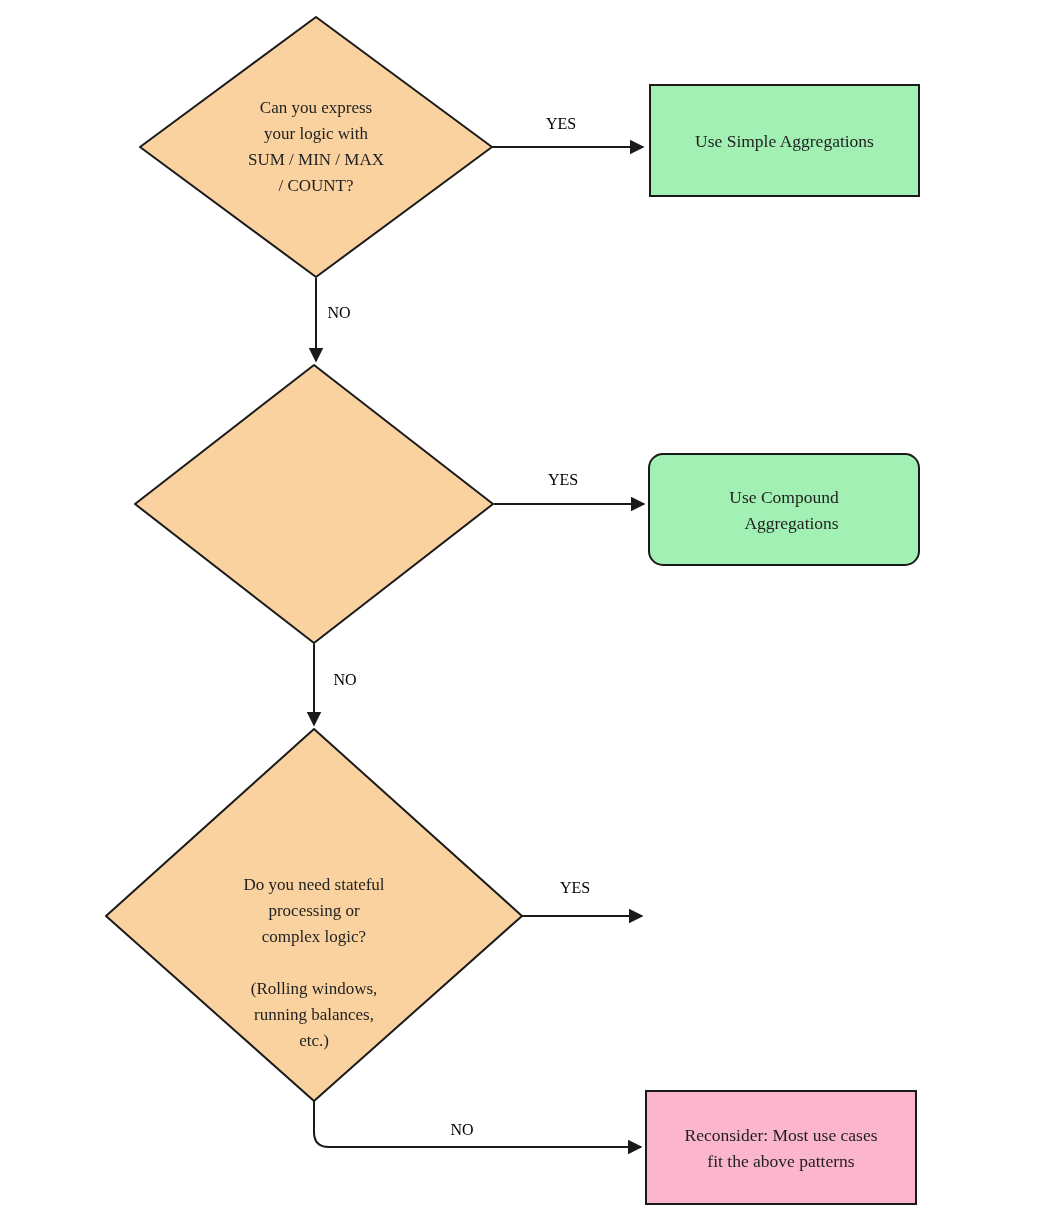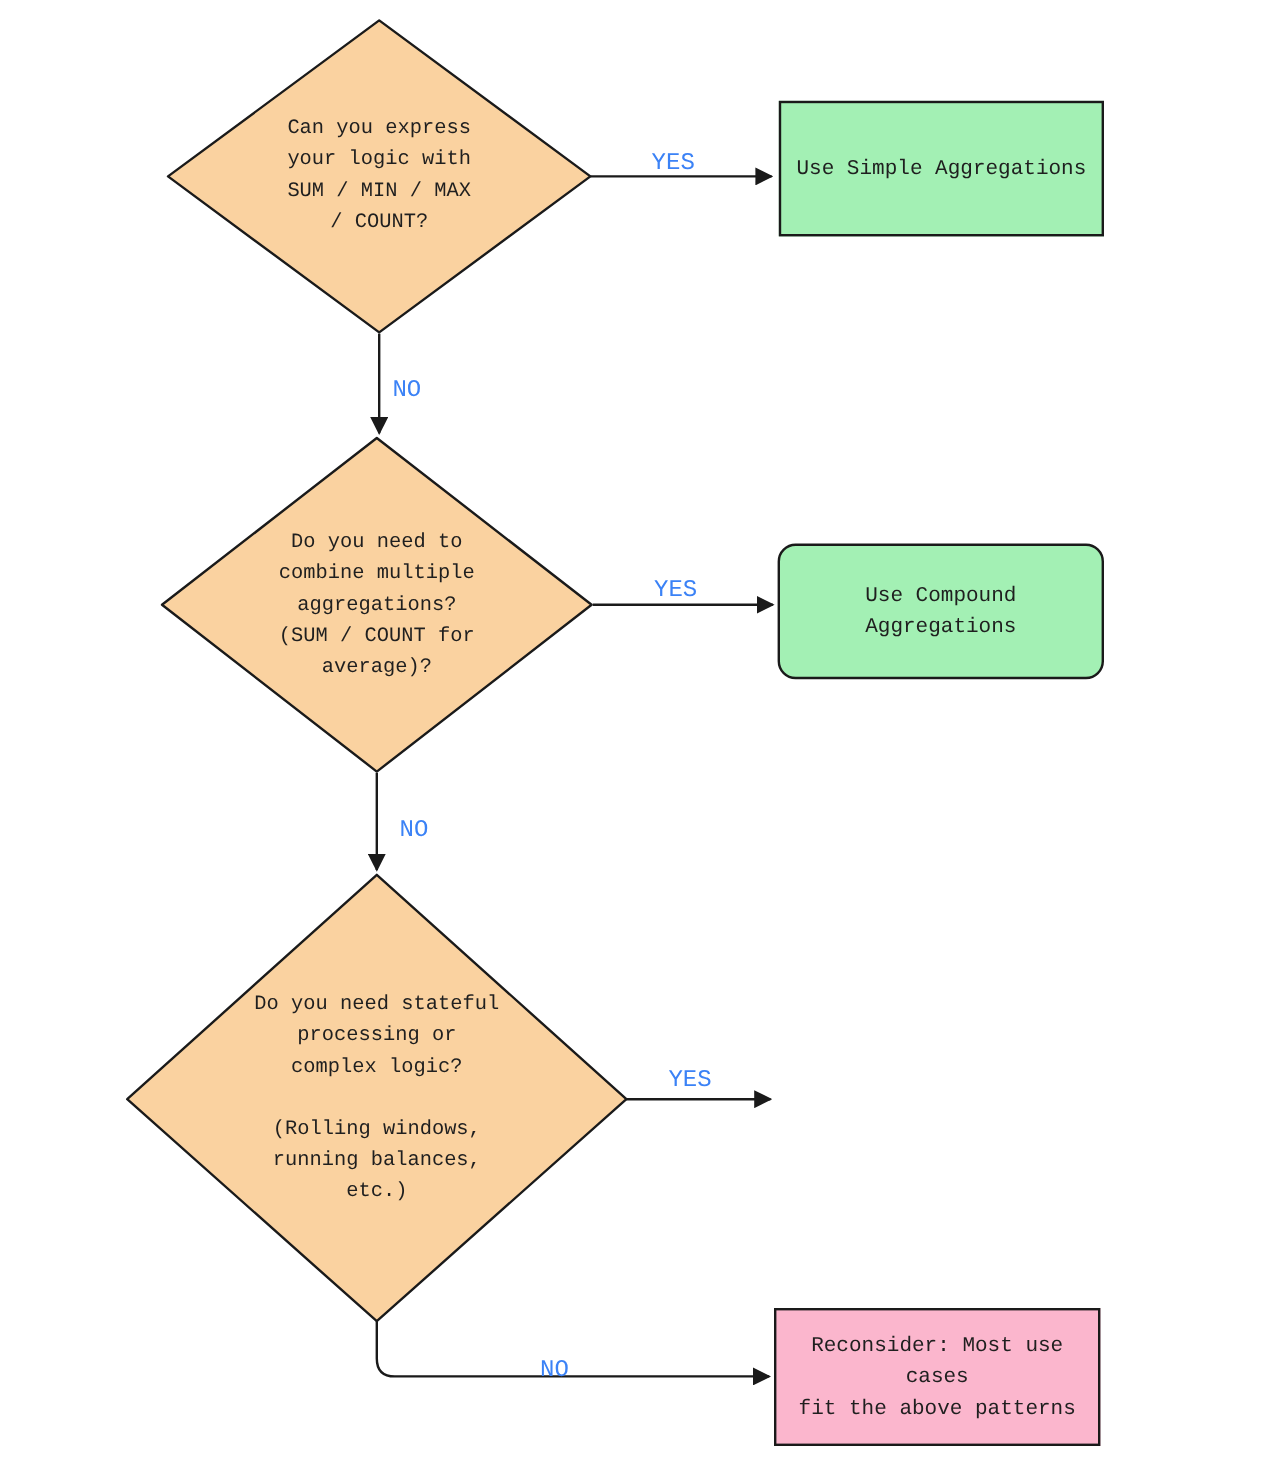--- a/index.html
+++ b/index.html
@@ -5,21 +5,21 @@
   html, body {
     margin: 0;
     padding: 0;
     background: #ffffff;
   }
   .canvas {
     position: relative;
     width: 1037px;
     height: 1222px;
     background: #ffffff;
-    font-family: Liberation Mono, monospace;
+    font-family: Liberation Serif, serif;
     color: #1f1f1f;
     overflow: hidden;
   }
   svg.flow-lines {
     position: absolute;
     left: 0;
     top: 0;
     width: 1057px;
     height: 1222px;
   }
@@ -67,25 +67,24 @@
     justify-content: center;
     text-align: center;
     white-space: pre-line;
     font-size: 17.5px;
     line-height: 26px;
     color: #1f1f1f;
   }
   .edge-label {
     position: absolute;
     transform: translate(-50%, -50%);
-    font-size: 20px;
+    font-size: 16px;
     line-height: 22px;
-    color: #3b82f6;
+    color: #000000;
     white-space: nowrap;
-    margin-top: 13px;
   }
 </style>
 </head>
 <body>
 
 <div class="canvas">
 
   <svg class="flow-lines" viewBox="0 0 1057 1222" xmlns="http://www.w3.org/2000/svg">
     <defs>
       <marker id="arrowhead" viewBox="0 0 10 10" refX="9" refY="5" markerWidth="7.5" markerHeight="7.5" orient="auto-start-reverse">
@@ -102,26 +101,21 @@
     <path class="edge-path" d="M494 504 H644" marker-end="url(#arrowhead)"></path>
     <path class="edge-path" d="M314 644 V725" marker-end="url(#arrowhead)"></path>
     <path class="edge-path" d="M522 916 H642" marker-end="url(#arrowhead)"></path>
     <path class="edge-path" d="M314 1101 V1132 Q314 1147 329 1147 H641" marker-end="url(#arrowhead)"></path>
   </svg>
 
   <div class="node-label" style="left:316px; top:147px; width:290px;">Can you express
 your logic with
 SUM / MIN / MAX
 / COUNT?</div>
-  <div class="node-label" style="left:314px; top:505px; width:310px;">Do you need to
-combine multiple
-aggregations?
-(SUM / COUNT for
-average)?</div>
-  <div class="node-label" style="left:314px; top:916px; width:350px;">Do you need stateful
+  <div class="node-label" style="left:314px; top:963px; width:350px;">Do you need stateful
 processing or
 complex logic?
 
 (Rolling windows,
 running balances,
 etc.)</div>
 
   <div class="result-box" style="left:649px; top:84px; width:271px; height:113px;">Use Simple Aggregations</div>
   <div class="result-box" style="left:648px; top:453px; width:272px; height:113px;border-radius:15px;">Use Compound
 Aggregations</div>

